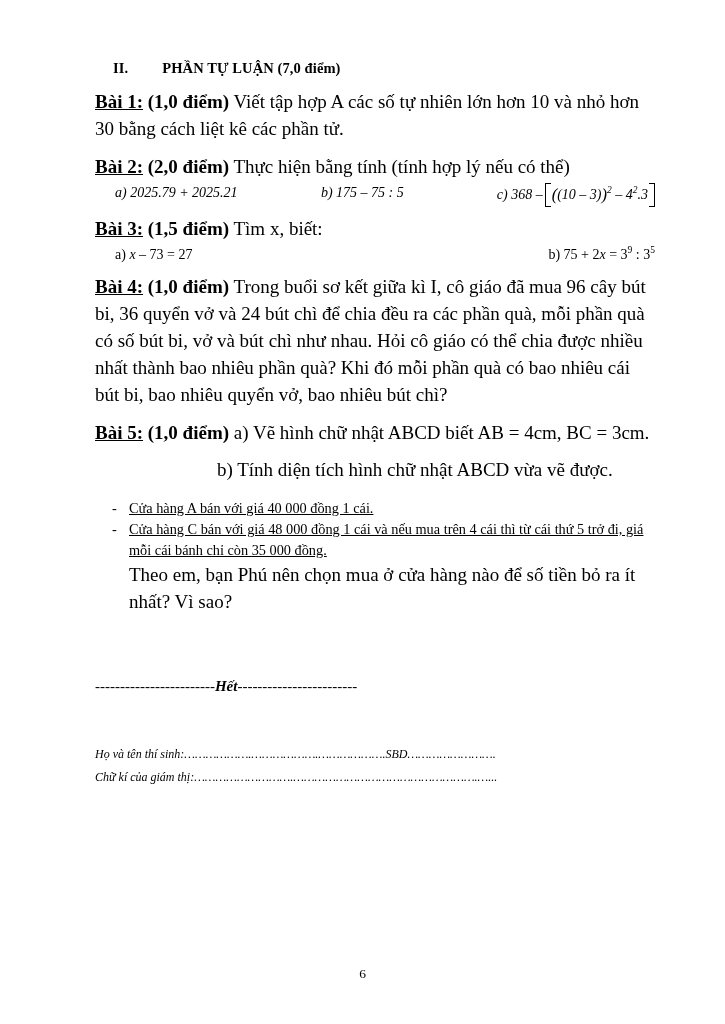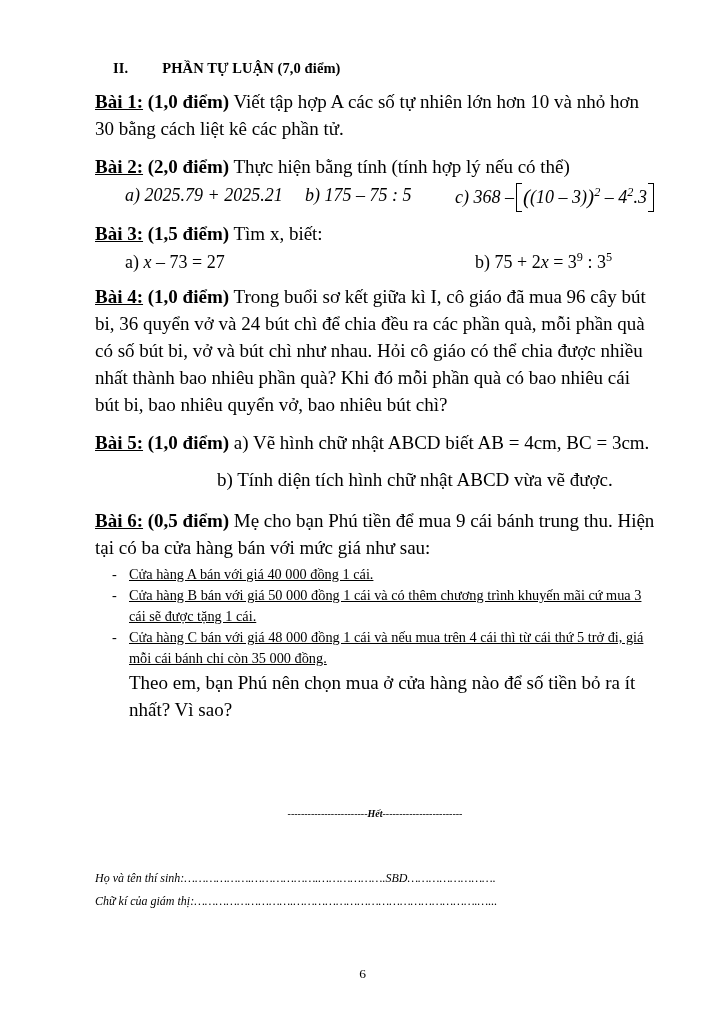--- a/index.html
+++ b/index.html
@@ -45,22 +45,23 @@
   .lbl {
     font-weight: bold;
     text-decoration: underline;
   }
   .lbl-pts {
     font-weight: bold;
   }
   .row-exprs {
     display: flex;
     align-items: flex-start;
-    margin-left: 30px;
-    font-size: 18px;
+    margin-left: 20px;
+    font-size: 14px;
+    justify-content: space-between;
   }
   .row-exprs .c1 { width: 180px; }
   .row-exprs .c2 { width: 150px; }
   .row-exprs .c3 { }
   .mth {
     font-family: "Liberation Serif", "DejaVu Serif", serif;
     font-style: italic;
   }
   sup {
     font-size: 0.68em;
@@ -115,23 +116,23 @@
     content: "-";
     position: absolute;
     left: 17px;
     top: 0;
   }
   .closing-q {
     margin-left: 34px;
     margin-top: 2px;
   }
   .het {
-    text-align: center;
-    margin-top: 84px;
-    font-size: 10px;
+    text-align: left;
+    margin-top: 62px;
+    font-size: 15px;
   }
   .het b {
     font-weight: bold;
     font-style: italic;
   }
   .sign-block {
     margin-top: 48px;
     font-style: italic;
     font-size: 12px;
     line-height: 1.9;
@@ -207,28 +208,22 @@
   <div class="blk">
     <p>
       <span class="lbl">Bài 5:</span>
       <span class="lbl-pts">(1,0 điểm)</span>
       <span>a) Vẽ hình chữ nhật ABCD biết AB = 4cm, BC = 3cm.</span>
     </p>
     <p class="sub-b" style="margin-top:10px;">b) Tính diện tích hình chữ nhật ABCD vừa vẽ được.</p>
   </div>
 
   <div class="blk" style="margin-top:14px;">
-    <p>
-      <span class="lbl">Bài 6:</span>
-      <span class="lbl-pts">(0,5 điểm)</span>
-      <span>Mẹ cho bạn Phú tiền để mua 9 cái bánh trung thu. Hiện tại có ba cửa hàng bán với mức giá như sau:</span>
-    </p>
     <ul class="dash-list">
       <li>Cửa hàng A bán với giá 40 000 đồng 1 cái.</li>
-      <li>Cửa hàng B bán với giá 50 000 đồng 1 cái và có thêm chương trình khuyến mãi cứ mua 3 cái sẽ được tặng 1 cái.</li>
       <li>Cửa hàng C bán với giá 48 000 đồng 1 cái và nếu mua trên 4 cái thì từ cái thứ 5 trở đi, giá mỗi cái bánh chỉ còn 35 000 đồng.</li>
     </ul>
     <p class="closing-q">Theo em, bạn Phú nên chọn mua ở cửa hàng nào để số tiền bỏ ra ít nhất? Vì sao?</p>
   </div>
 
   <div class="het">
     <span>------------------------</span><b>Hết</b><span>------------------------</span>
   </div>
 
   <div class="sign-block">

